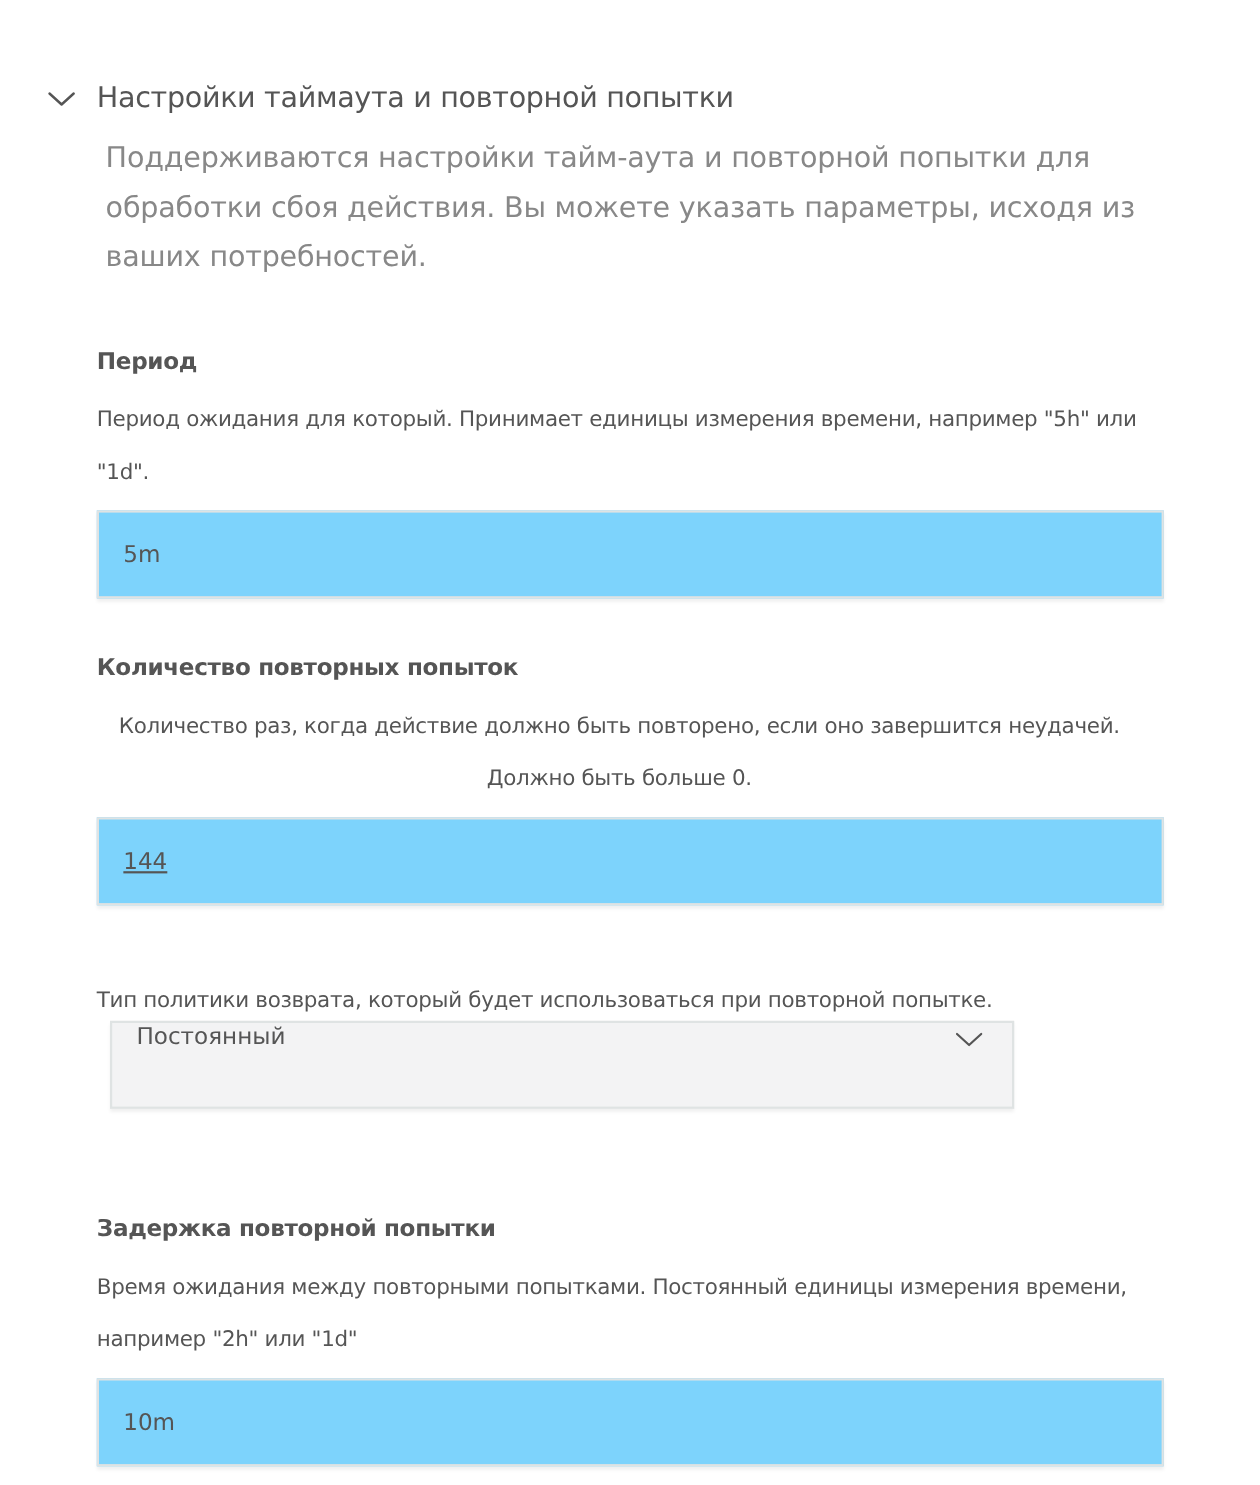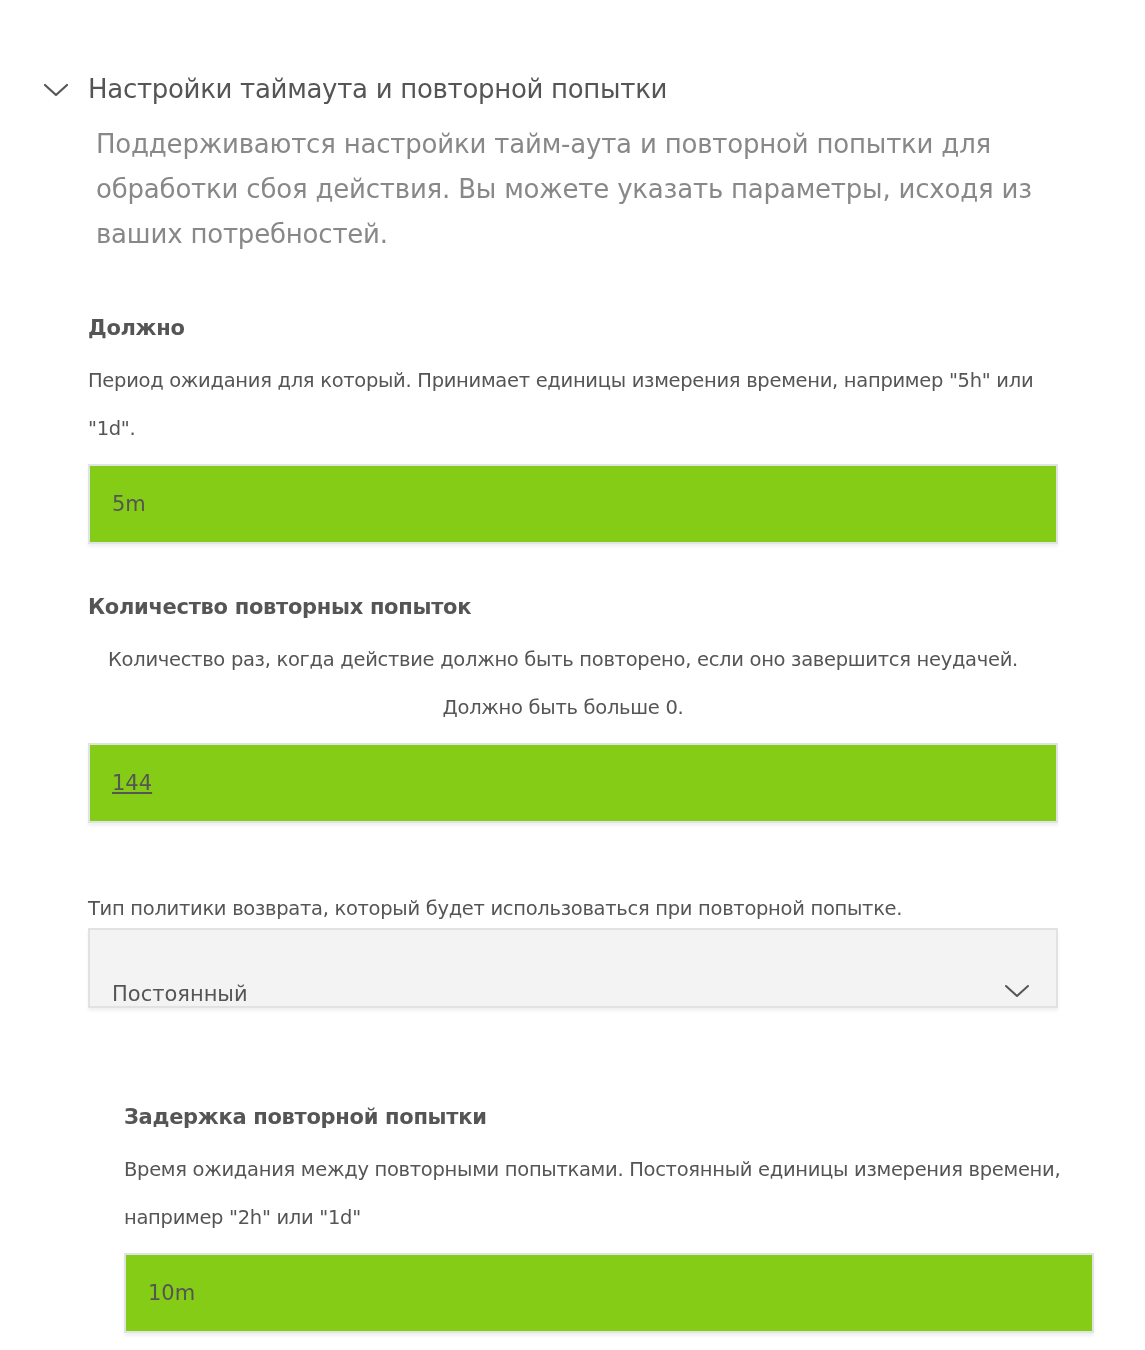--- a/index.html
+++ b/index.html
@@ -65,40 +65,41 @@
       margin-top: 14px;
       font-size: 19.5px;
       line-height: 48px;
       color: #555555;
       letter-spacing: -0.3px;
     }
     .field-input {
       display: block;
       width: 970px;
       height: 80px;
-      background: #84cc16;
+      background: #7dd3fc;
       border: 2px solid #dfe3e3;
       box-shadow: 0 3px 3px rgba(0,0,0,0.06);
       font-family: "DejaVu Sans", "Liberation Sans", sans-serif;
       font-size: 21px;
       color: #555555;
       padding: 0 22px;
       outline: none;
     }
     .field-select {
       position: relative;
-      width: 970px;
+      width: 822px;
       height: 80px;
       background: #f3f3f4;
       border: 2px solid #dfe3e3;
       box-shadow: 0 3px 3px rgba(0,0,0,0.06);
       display: flex;
-      align-items: flex-end;
+      align-items: flex-start;
       padding: 0 22px;
       cursor: pointer;
+      margin-left: 12px;
     }
     .select-value {
       font-size: 21px;
       color: #555555;
       flex: 1;
     }
     .select-chevron {
       width: 30px;
       height: 30px;
       display: flex;
@@ -115,21 +116,21 @@
     <svg width="28" height="16" viewBox="0 0 28 16">
       <polyline points="3,3 14,13 25,3" fill="none" stroke="#555555" stroke-width="2.2" stroke-linecap="round" stroke-linejoin="round"></polyline>
     </svg>
   </span>
   <span class="section-title">Настройки таймаута и повторной попытки</span>
 </div>
 
 <div class="section-desc">Поддерживаются настройки тайм-аута и повторной попытки для обработки сбоя действия. Вы можете указать параметры, исходя из ваших потребностей.</div>
 
 <div class="field" style="top:313px;">
-  <div class="field-label">Должно</div>
+  <div class="field-label">Период</div>
   <div class="field-help" style="width:950px;">Период ожидания для который. Принимает единицы измерения времени, например "5h" или "1d".</div>
   <input class="field-input" style="margin-top: 11px;" type="text" value="5m">
 </div>
 
 <div class="field" style="top:592px;">
   <div class="field-label">Количество повторных попыток</div>
   <div class="field-help" style="width:950px;text-align:center;">Количество раз, когда действие должно быть повторено, если оно завершится неудачей. Должно быть больше 0.</div>
   <input class="field-input" style="margin-top: 11px; text-decoration: underline;" type="text" value="144">
 </div>
 
@@ -138,17 +139,17 @@
   <div class="field-select" style="margin-top:-5px;">
     <span class="select-value">Постоянный</span>
     <span class="select-chevron">
       <svg width="26" height="16" viewBox="0 0 26 16">
         <polyline points="2,3 13,13 24,3" fill="none" stroke="#555555" stroke-width="2" stroke-linecap="round" stroke-linejoin="round"></polyline>
       </svg>
     </span>
   </div>
 </div>
 
-<div class="field" style="top:1102px;margin-left:36px;">
+<div class="field" style="top:1102px;">
   <div class="field-label">Задержка повторной попытки</div>
   <div class="field-help" style="width:980px;">Время ожидания между повторными попытками. Постоянный единицы измерения времени, например "2h" или "1d"</div>
   <input class="field-input" style="margin-top: 11px;" type="text" value="10m">
 </div>
 
 </body></html>

